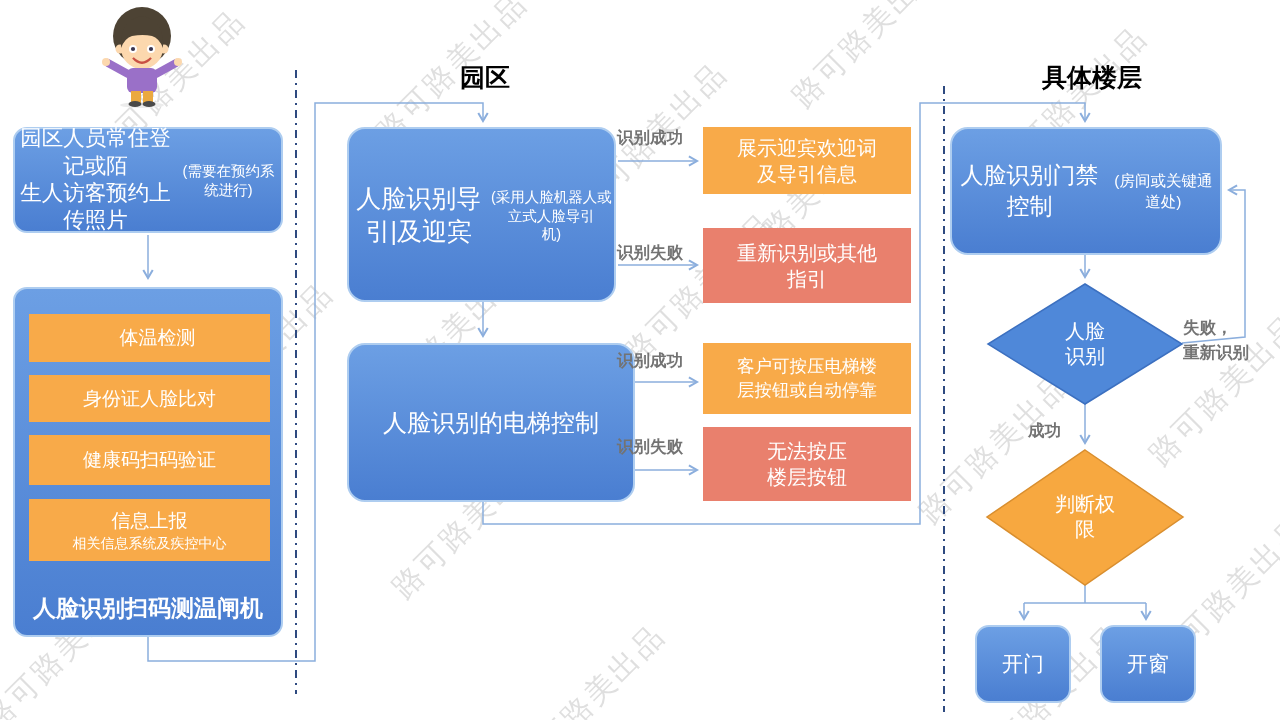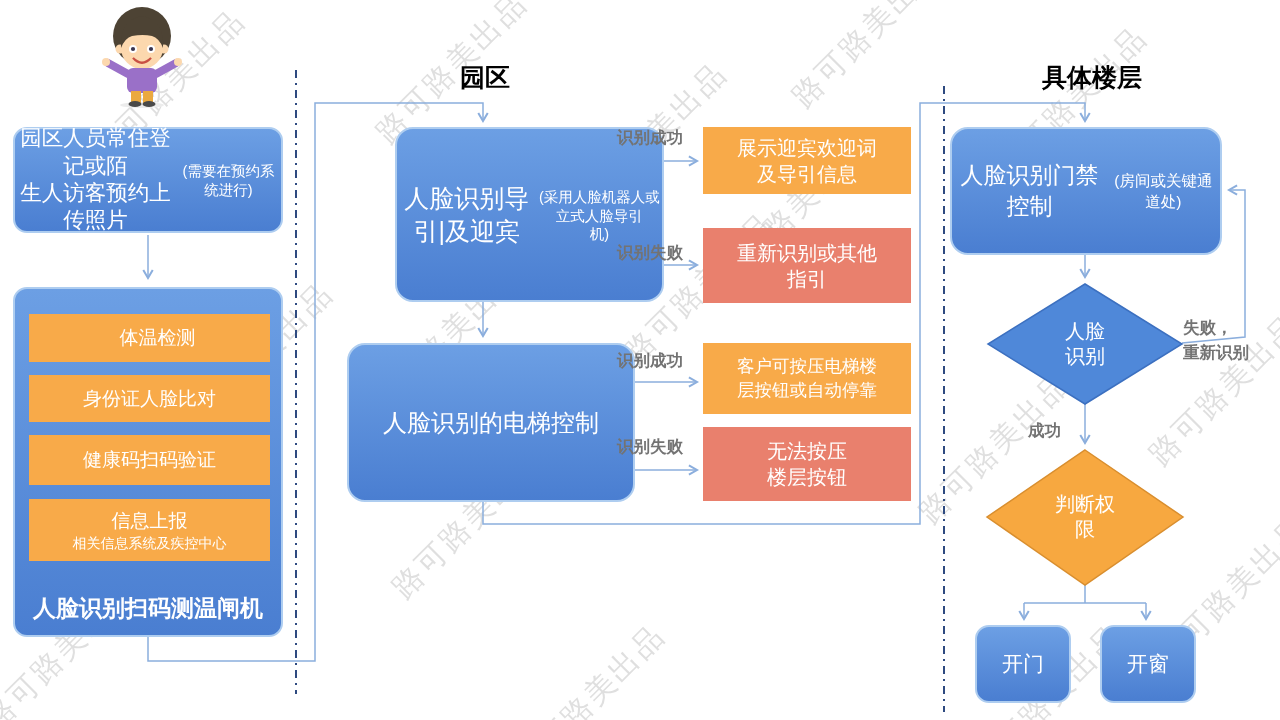--- a/index.html
+++ b/index.html
@@ -129,21 +129,21 @@
       <span style="font-size:19px;font-weight:500;">健康码扫码验证</span>
     </div>
     <div class="step" style="top:210px;height:62px;">
       <span style="font-size:19px;font-weight:500;">信息上报</span>
       <span style="font-size:14px;margin-top:1px;">相关信息系统及疾控中心</span>
     </div>
     <div style="position:absolute;left:0;top:304px;width:100%;text-align:center;color:#fff;
                 font-size:23px;font-weight:700;">人脸识别扫码测温闸机</div>
   </div>
 
-  <div class="abs box blue" style="left:347px;top:127px;width:269px;height:175px;border-radius:18px;margin-left:48px;">
+  <div class="abs box blue" style="left:347px;top:127px;width:269px;height:175px;border-radius:18px;">
     <div style="font-size:25px;font-weight:500;">人脸识别导引|及迎宾</div>
     <div class="pre" style="font-size:14.5px;line-height:1.3;margin-top:3px;">(采用人脸机器人或立式人脸导引
 机)</div>
   </div>
 
   <div class="lbl" style="left:617px;top:127px;font-size:16.5px;">识别成功</div>
   <div class="abs box orange pre" style="left:703px;top:127px;width:208px;height:67px;
        font-size:20px;line-height:1.3;font-weight:500;">展示迎宾欢迎词
 及导引信息</div>
   <div class="lbl" style="left:617px;top:242px;font-size:16.5px;">识别失败</div>

